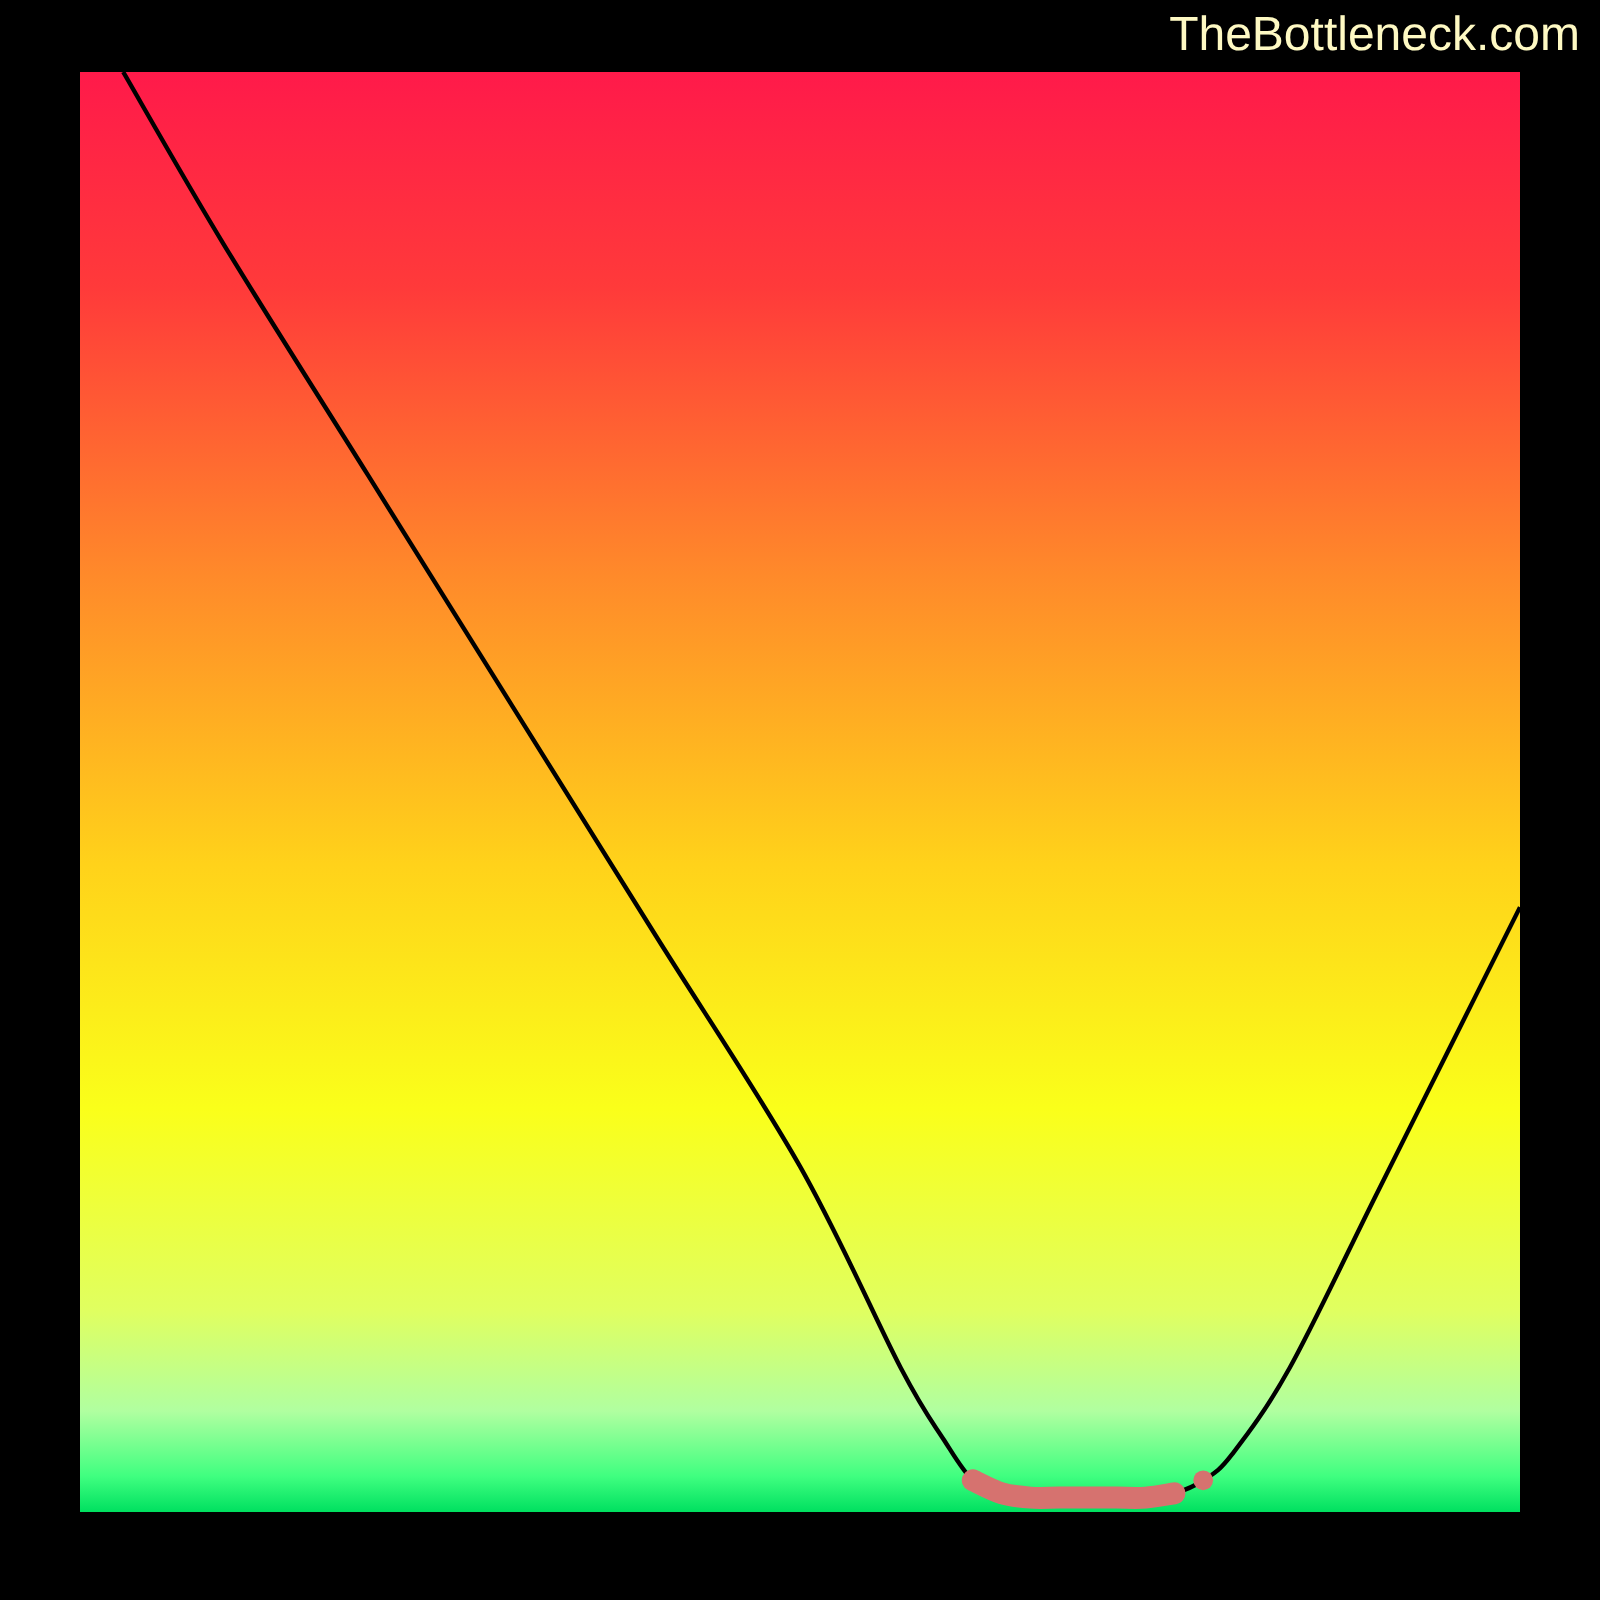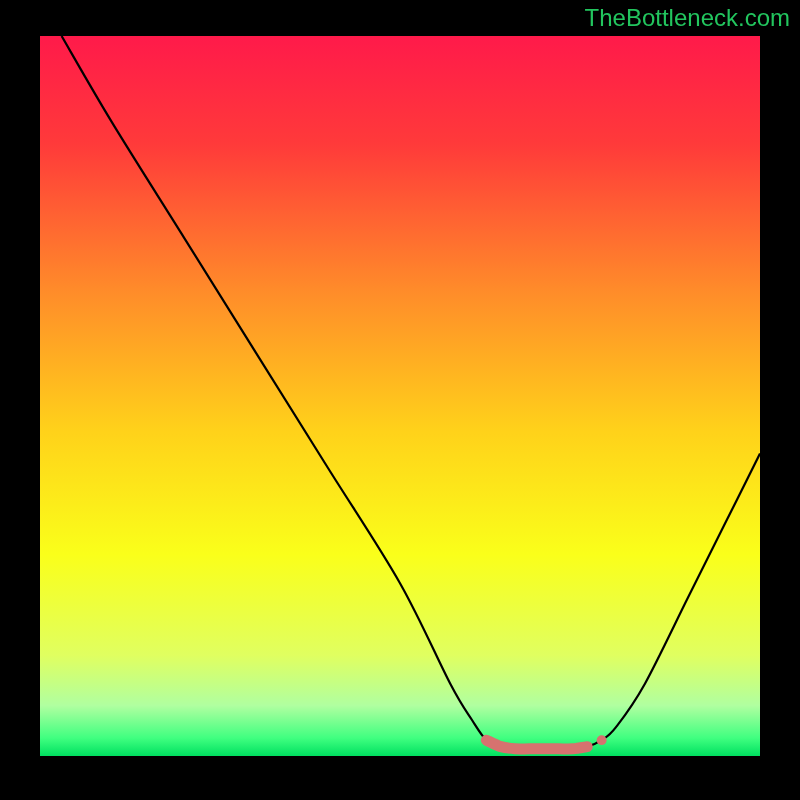--- a/index.html
+++ b/index.html
@@ -13,21 +13,21 @@
   .container {
     position: relative;
     width: 800px;
     height: 800px;
     background: #000;
   }
   .watermark {
     position: absolute;
     top: 4px;
     right: 10px;
-    color: #22c55e;
+    color: #fef9c3;
     font-family: Arial, sans-serif;
     font-size: 24px;
     font-weight: 500;
     z-index: 10;
   }
   .plot-area {
     position: absolute;
     left: 40px;
     top: 36px;
     width: 720px;

